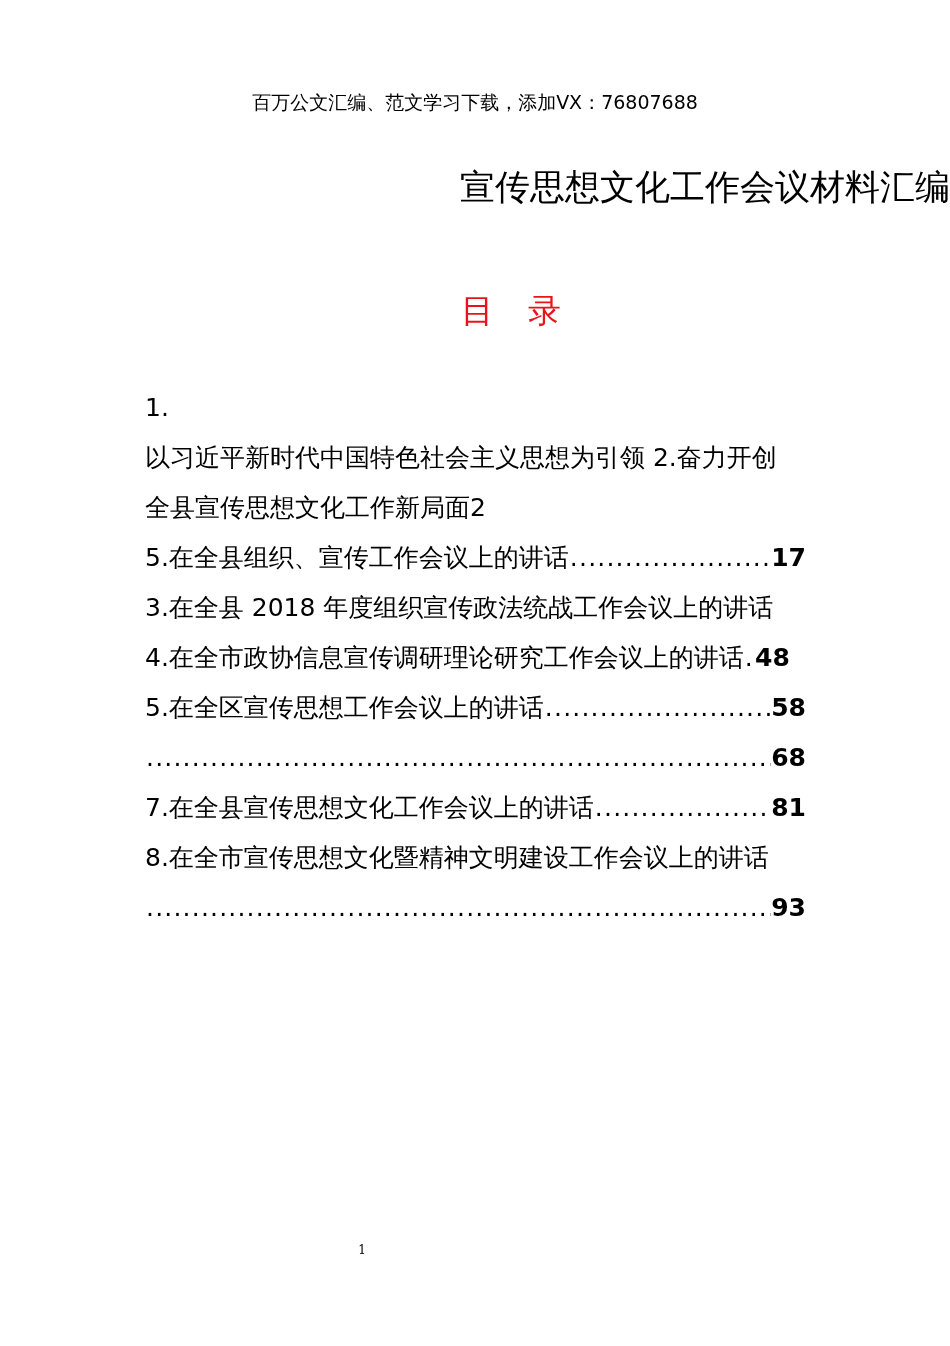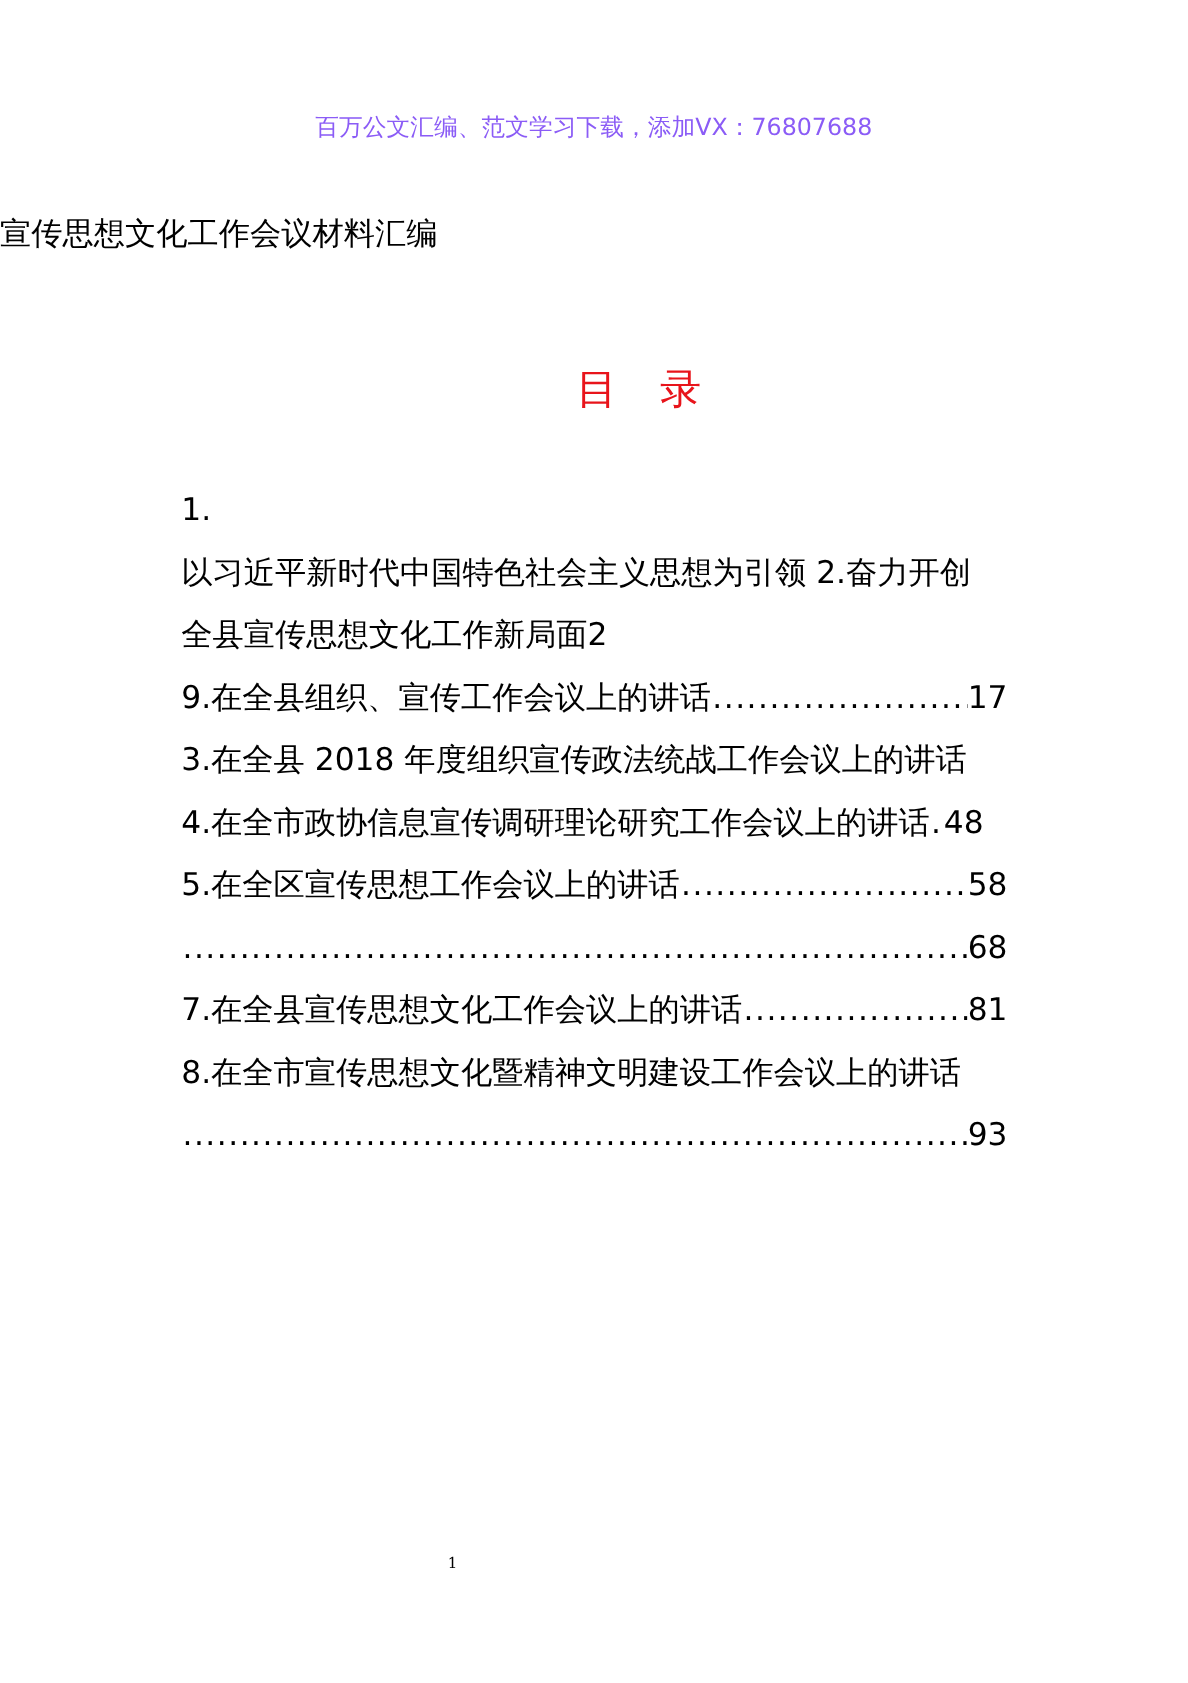--- a/index.html
+++ b/index.html
@@ -16,30 +16,30 @@
       color: #000000;
     }
     .header-note {
       position: absolute;
       top: 88px;
       left: 0;
       width: 950px;
       text-align: center;
       font-size: 19px;
       line-height: 28px;
-      color: #8b5cf6;
+      color: #000000;
       letter-spacing: 0px;
     }
     .doc-title {
       position: absolute;
       top: 162px;
       left: 0;
       width: 950px;
-      text-align: left;
-      font-size: 25px;
+      text-align: right;
+      font-size: 35px;
       line-height: 50px;
       color: #000000;
     }
     .toc-heading {
       position: absolute;
       top: 286px;
       left: 0;
       width: 950px;
       text-align: center;
       font-size: 33px;
@@ -76,20 +76,21 @@
       white-space: nowrap;
       letter-spacing: 1.2px;
       padding: 0 1px;
     }
     .toc-line .leader::before {
       content: "........................................................................................................................................................";
     }
     .toc-line .pg {
       flex: 0 0 auto;
       text-align: center;
+      font-weight: bold;
     }
     .toc-line.tight .leader {
       flex: 0 0 auto;
     }
     .toc-line.tight .leader::before {
       content: ". ";
     }
     .page-number {
       position: absolute;
       top: 1242px;
@@ -121,21 +122,21 @@
       <span class="txt">1.</span>
     </div>
     <div class="toc-line">
       <span class="txt">以习近平新时代中国特色社会主义思想为引领 2.奋力开创</span>
     </div>
     <div class="toc-line">
       <span class="txt">全县宣传思想文化工作新局面2</span>
     </div>
 
     <div class="toc-line">
-      <span class="txt">9.在全县组织、宣传工作会议上的讲话</span>
+      <span class="txt">5.在全县组织、宣传工作会议上的讲话</span>
       <span class="leader"></span>
       <span class="pg">17</span>
     </div>
 
     <div class="toc-line">
       <span class="txt">3.在全县 2018 年度组织宣传政法统战工作会议上的讲话</span>
     </div>
 
     <div class="toc-line tight">
       <span class="txt">4.在全市政协信息宣传调研理论研究工作会议上的讲话</span>

